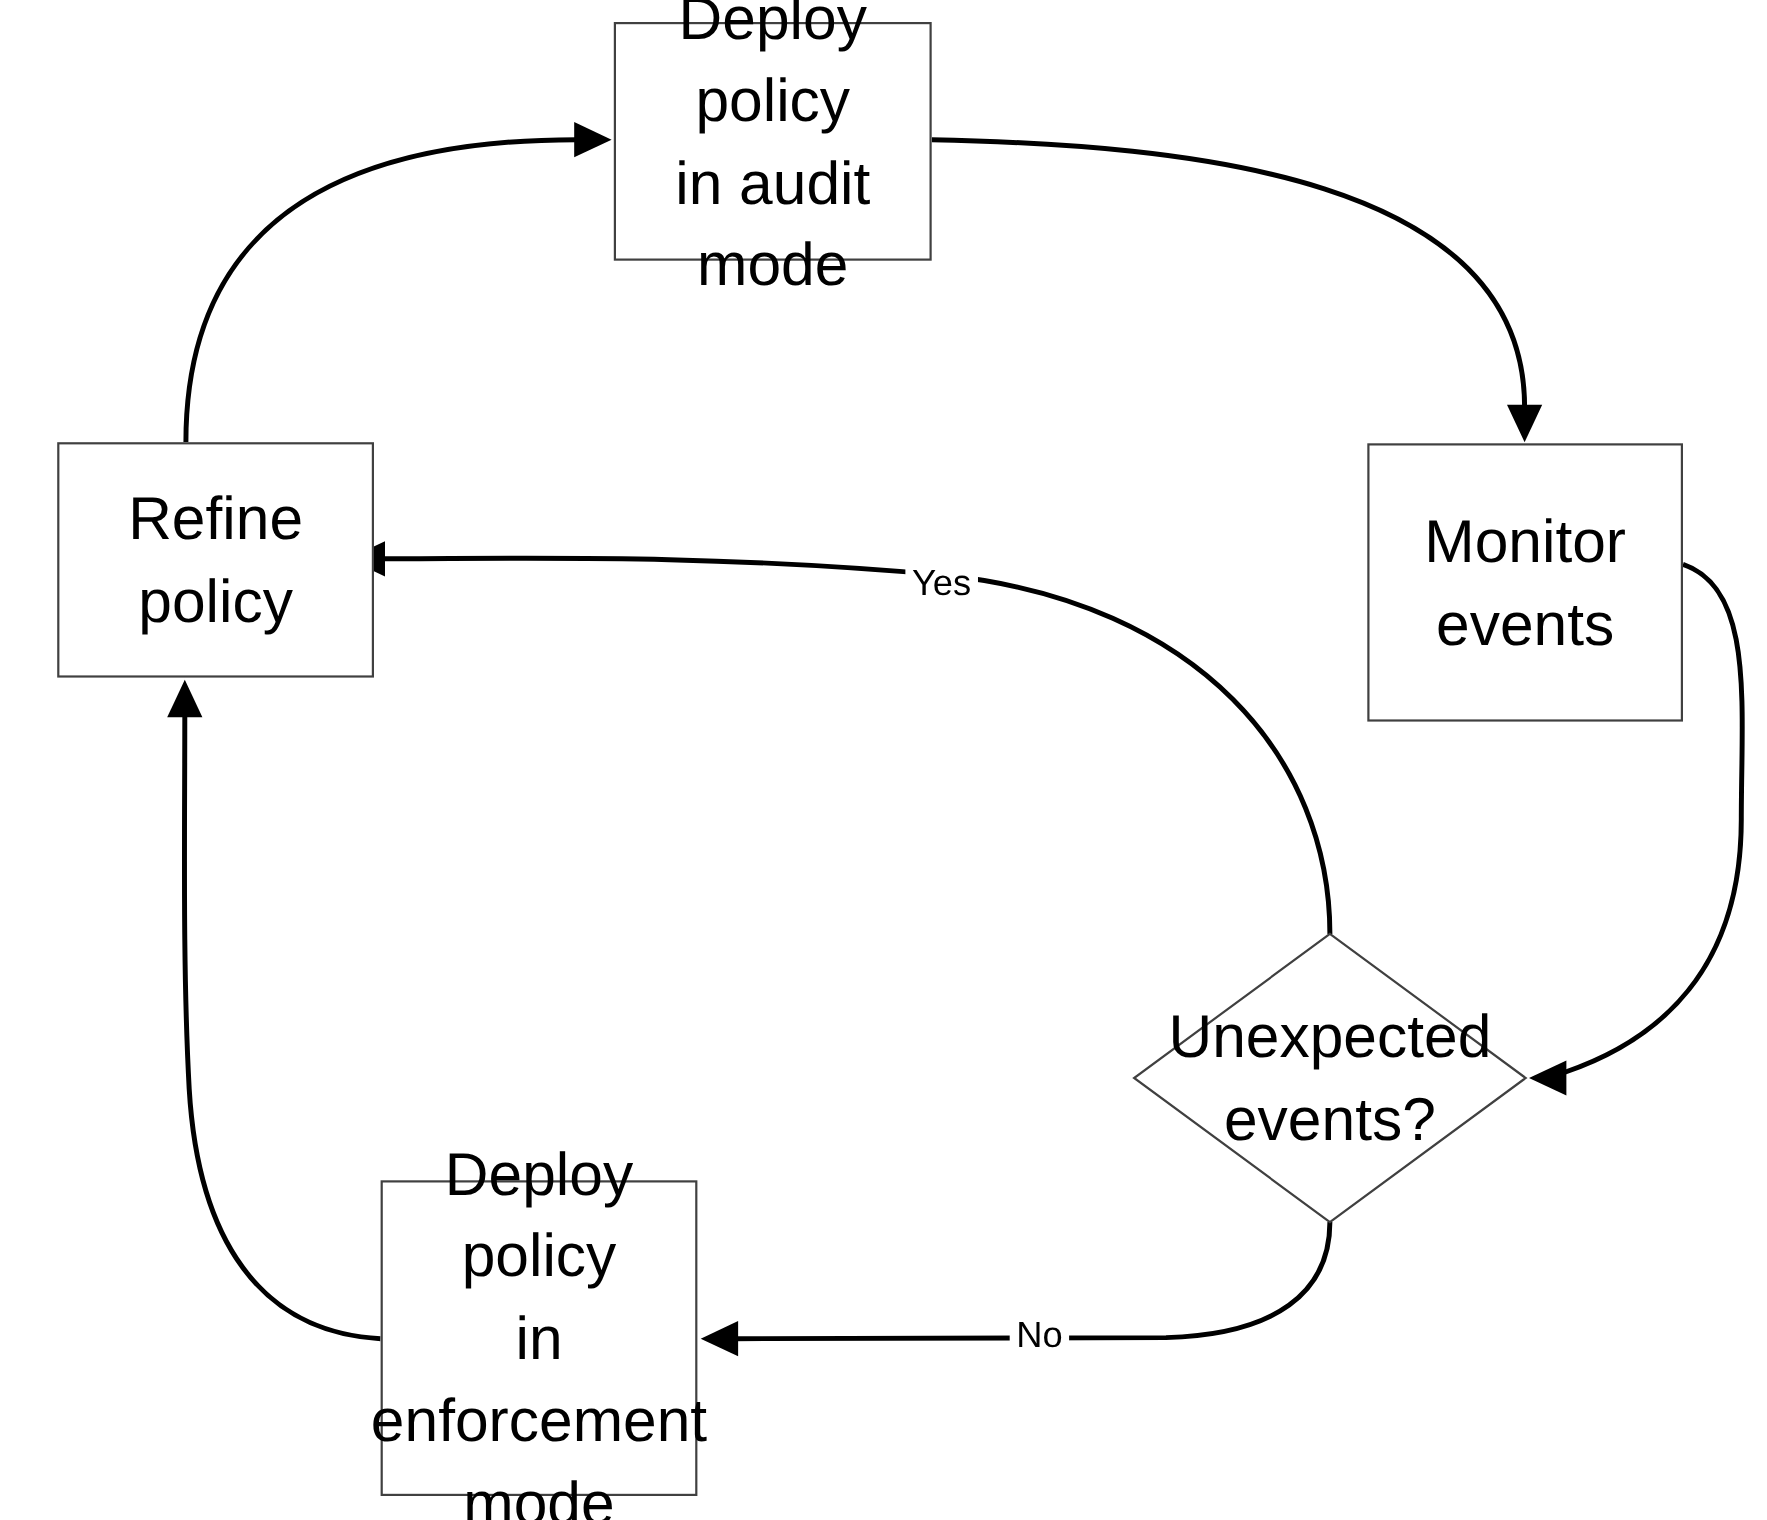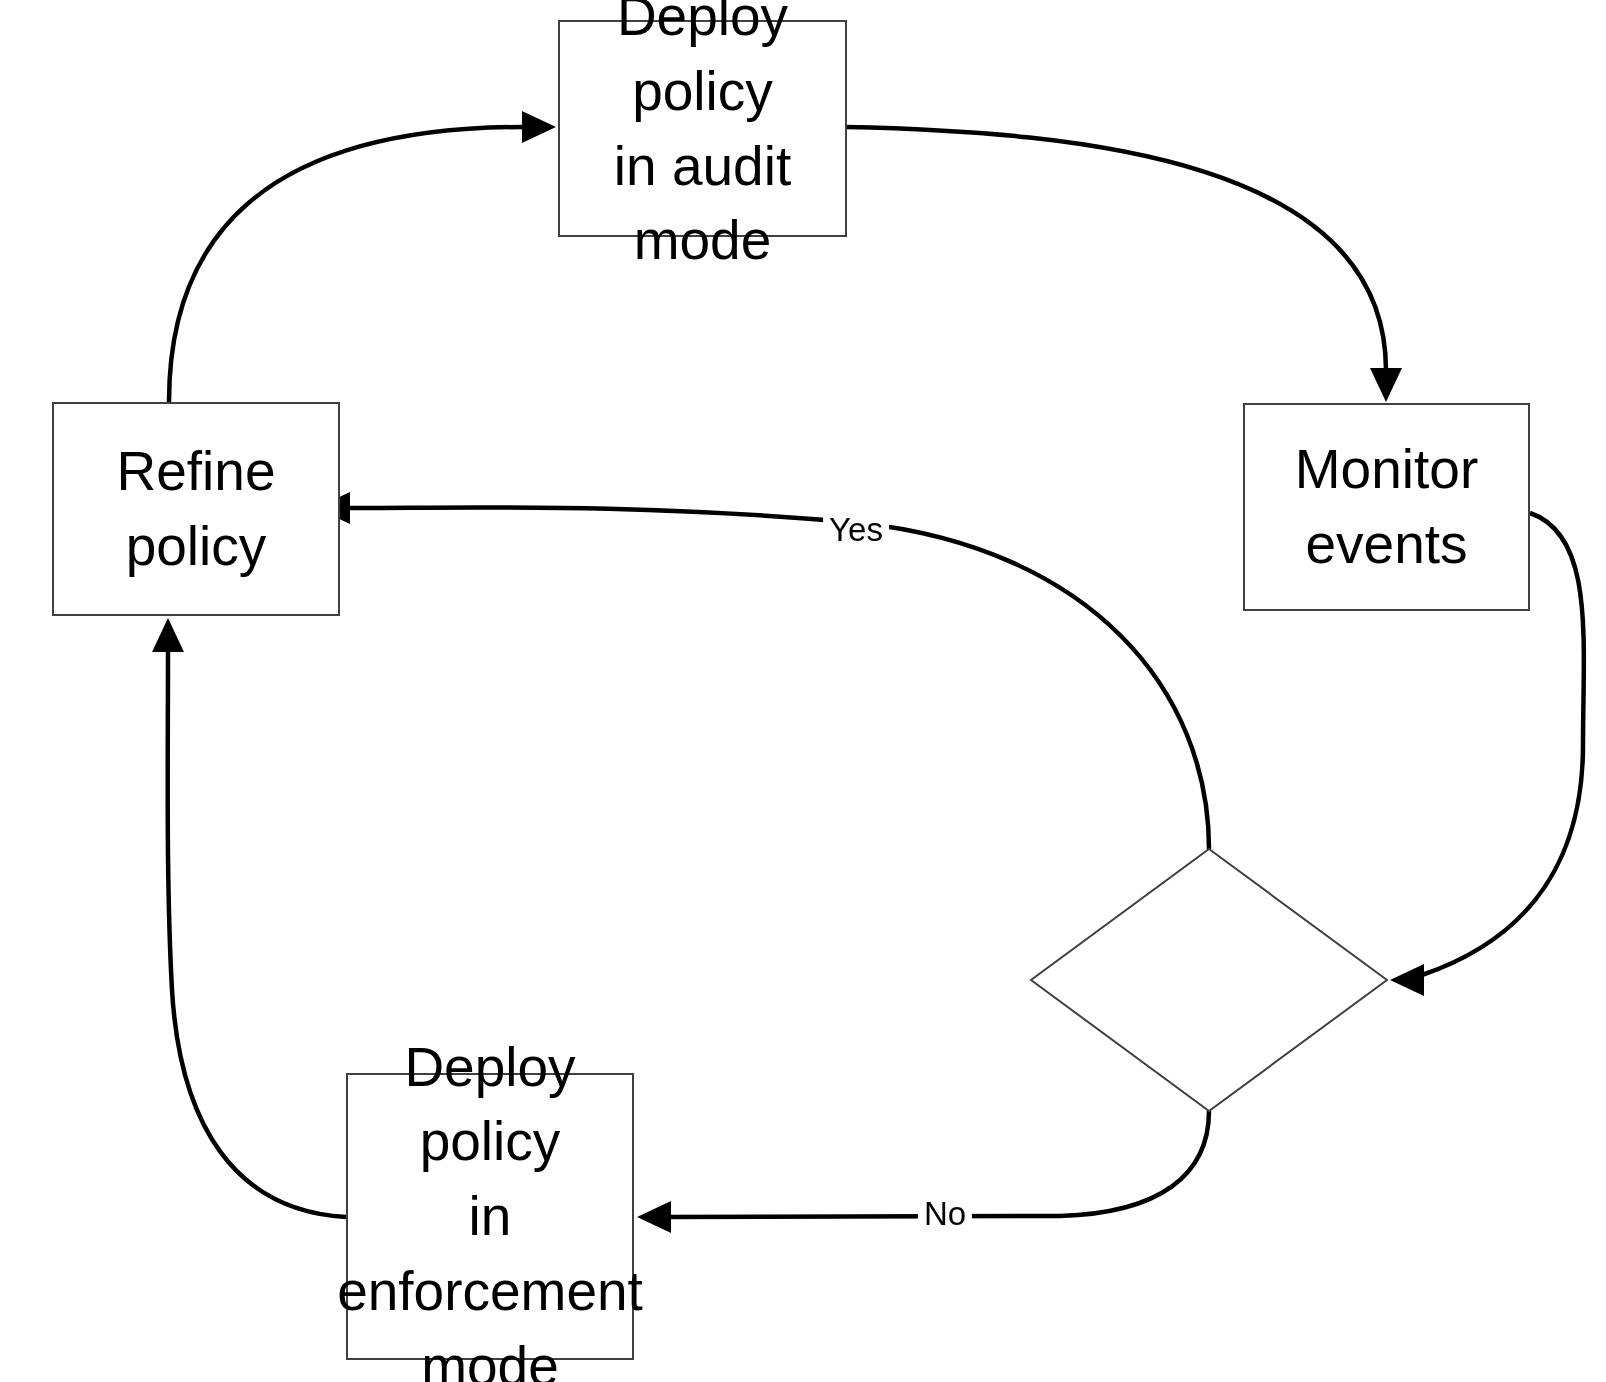--- a/index.html
+++ b/index.html
@@ -85,33 +85,37 @@
     </g>
 
     <polygon points="1209,849 1387,980 1209,1111 1031,980" fill="#ffffff" stroke="#404040" stroke-width="2"></polygon>
   </svg>
 
   <div class="node" style="left:558px; top:20px; width:289px; height:217px;">
     <span class="node-label">Deploy policy
 in audit mode</span>
   </div>
 
-  <div class="node" style="left:1243px; top:403px; width:287px; height:208px;">
+  <div class="node" style="left:1243px; top:403px; width:287px; height:253px;">
     <span class="node-label">Monitor
 events</span>
   </div>
 
   <div class="node" style="left:25px; top:402px; width:288px; height:214px;margin-left:27px;">
     <span class="node-label">Refine policy</span>
   </div>
 
   <div class="node" style="left:346px; top:1073px; width:288px; height:287px;">
     <span class="node-label">Deploy policy
 in
 enforcement
 mode</span>
   </div>
 
+  <div class="diamond-label-wrap" style="left:1059px; top:900px; width:300px; height:160px;">
+    <span class="node-label">Unexpected
+events?</span>
+  </div>
 
   <div class="edge-label" style="left:856px; top:530px;">Yes</div>
   <div class="edge-label" style="left:945px; top:1214px;">No</div>
 
 </div>
 
 </body></html>

